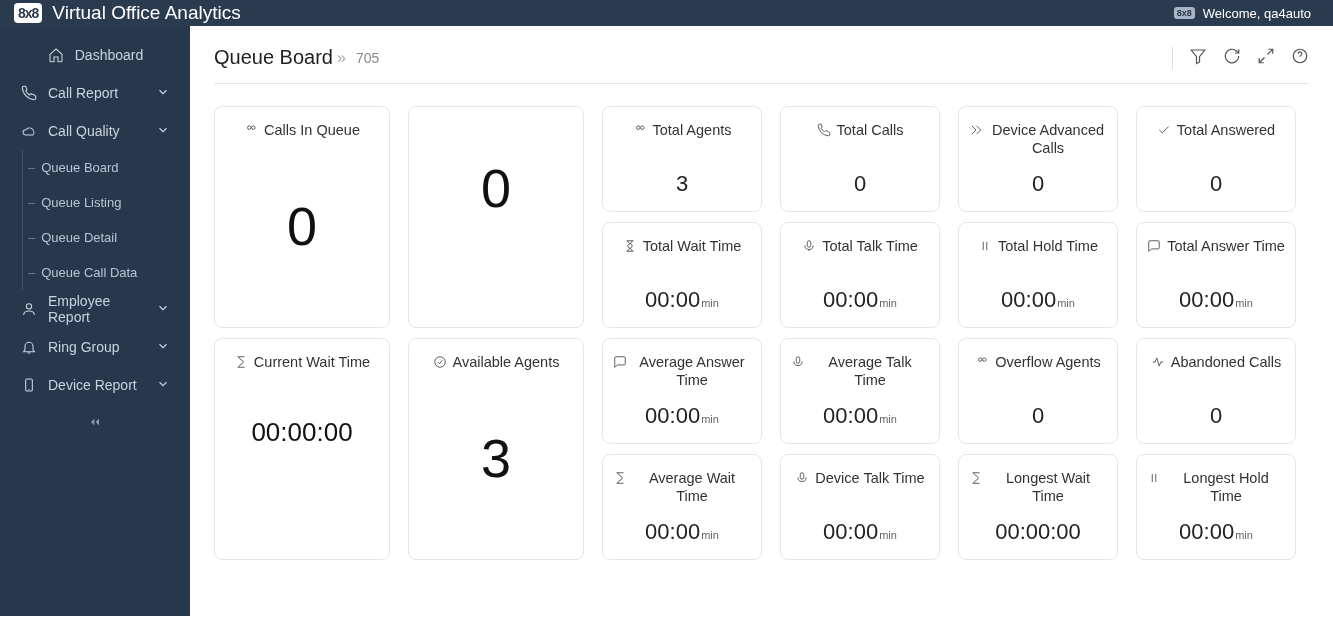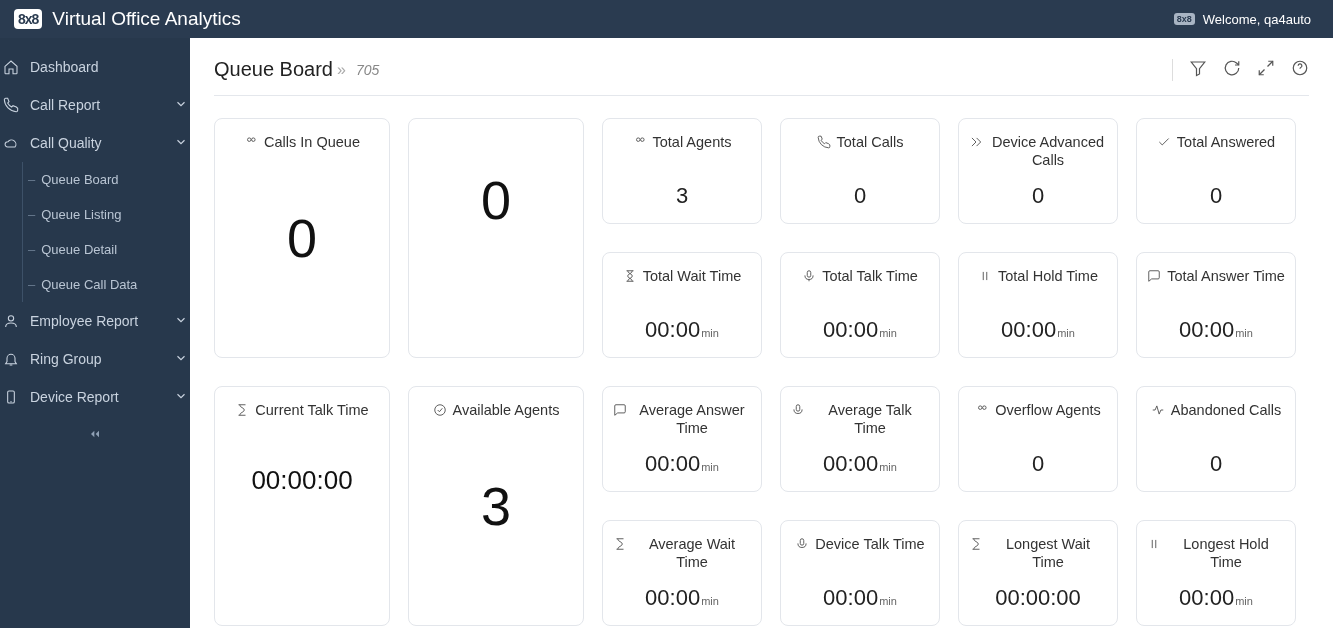--- a/index.html
+++ b/index.html
@@ -1,47 +1,47 @@
 <!DOCTYPE html>
 <html><head>
 <meta charset="utf-8">
 <style>
 * { box-sizing: border-box; margin: 0; padding: 0; }
 body { font-family: -apple-system, BlinkMacSystemFont, "Segoe UI", Arial, sans-serif; background: #fff; color: #222; width: 1333px; height: 632px; overflow: hidden; }
 
-.topbar { background: #2a3b50; height: 38px; display: flex; align-items: center; padding: 0 14px; color: #fff; }
+.topbar { background: #2a3b50; height: 26px; display: flex; align-items: center; padding: 0 14px; color: #fff; }
 .logo-8x8 { background: #fff; color: #2a3b50; font-weight: 900; border-radius: 4px; padding: 2px 4px; font-size: 14px; letter-spacing: -1px; }
 .app-title { margin-left: 10px; font-size: 19px; font-weight: 400; }
 .topbar-right { margin-left: auto; display: flex; align-items: center; gap: 8px; font-size: 13px; }
 .mini-logo { background: #a8b4c3; color: #2a3b50; font-size: 9px; font-weight: 900; border-radius: 3px; padding: 1px 3px; }
 
 .shell { display: flex; height: 590px; }
 
 .sidebar { width: 190px; background: #27384c; color: #c9d3df; font-size: 14px; padding-top: 10px; flex-shrink: 0; }
-.nav-item { display: flex; align-items: center; height: 38px; padding: 0 2px; cursor: pointer; position: relative; }
+.nav-item { display: flex; align-items: center; height: 38px; padding: 0 20px; cursor: pointer; position: relative; justify-content: center; }
 .nav-icon { width: 18px; display: inline-flex; justify-content: center; margin-right: 10px; }
 .nav-icon svg { width: 16px; height: 16px; stroke: #c9d3df; fill: none; stroke-width: 1.6; }
 .nav-caret { margin-left: auto; }
 .nav-caret svg { width: 14px; height: 14px; stroke: #c9d3df; fill: none; stroke-width: 2; }
 .sub-item { display: flex; align-items: center; height: 35px; padding-left: 28px; font-size: 13px; cursor: pointer; position: relative; color: #b9c5d3;}
 .sub-item::before { content:""; position:absolute; left:22px; top:0; bottom:0; width:1px; background:#3d5168;}
 .sub-dash { color:#6b7d92; margin-right:6px;}
 .collapse-row { text-align: center; padding: 10px 0; color: #8fa0b5; cursor: pointer; }
 .collapse-row svg{width:16px;height:16px; fill:#8fa0b5;}
 
 .main { flex: 1; background: #fff; padding: 20px 24px; overflow: auto; }
 .page-header { display: flex; align-items: center; margin-bottom: 14px; }
 .page-title { font-size: 20px; font-weight: 400; color: #222; }
-.page-sub { font-size: 14px; color: #888; margin-left: 6px; font-style: italic; }
+.page-sub { font-size: 14px; color: #888; margin-left: 6px; }
 .page-sep { color:#aaa; margin:0 4px;}
 .toolbar { margin-left: auto; display: flex; gap: 16px; color: #555; border-left:1px solid #ddd; padding-left:16px;}
 .toolbar svg { width: 18px; height: 18px; stroke: #555; fill: none; stroke-width: 1.6; cursor: pointer; }
 .divider { height:1px; background:#e4e7ec; margin-bottom:22px;}
 
-.grid { display: grid; grid-template-columns: 176px 176px repeat(4, 160px); gap: 28px 18px; }
+.grid { display: grid; grid-template-columns: 176px 176px repeat(4, 160px); gap: 10px 18px; }
 .card { border: 1px solid #e3e6eb; border-radius: 8px; padding: 14px 10px; display: flex; flex-direction: column; align-items: center; justify-content: flex-start; text-align: center; background:#fff;}
 .card-title-row { display:flex; align-items:flex-start; gap:6px; color:#333; font-size:14.5px; line-height:1.25; min-height:38px; justify-content:center;}
 .card-title-row svg{ width:14px; height:14px; stroke:#555; fill:none; stroke-width:1.6; margin-top:2px; flex-shrink:0;}
 .card-title { max-width: 120px; }
 .value-big { font-size: 54px; font-weight: 300; color:#111; margin-top:40px; line-height:1;}
 .value-med { font-size: 22px; font-weight: 400; color:#222; margin-top:12px;}
 .value-time { font-size: 26px; font-weight: 400; color:#111; margin-top:26px;}
 .unit { font-size: 11px; color:#666; margin-left:1px;}
 .tall { grid-row: span 2; min-height: 220px; }
 .short { min-height: 100px; }
@@ -270,21 +270,21 @@
             <span class="card-title">Total Answer Time</span>
           </div>
         <div class="value-med"><span>00:00</span><span class="unit">min</span></div>
       </div>
 
       <div class="card tall">
         <div class="card-title-row">
             <svg viewBox="0 0 24 24">
               <path d="M6 3h12M6 21h12M8 3c0 5 8 5 8 9s-8 4-8 9"></path>
             </svg>
-            <span class="card-title">Current Talk Time</span>
+            <span class="card-title">Current Wait Time</span>
           </div>
         <div class="value-time">00:00:00</div>
       </div>
       <div class="card tall">
         <div class="card-title-row">
             <svg viewBox="0 0 24 24">
               <circle cx="12" cy="12" r="9"></circle>
               <polyline points="8 12 11 15 16 9"></polyline>
             </svg>
             <span class="card-title">Available Agents</span>

